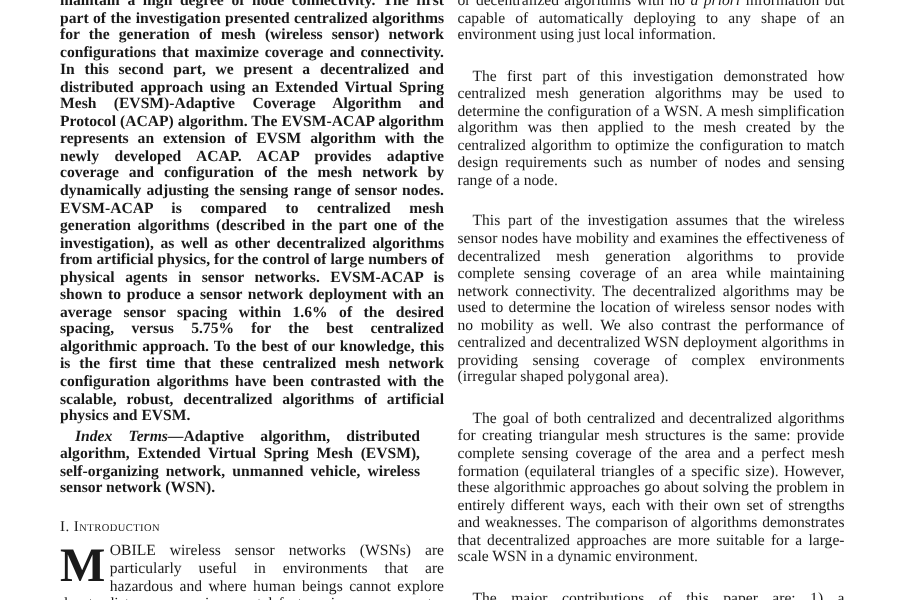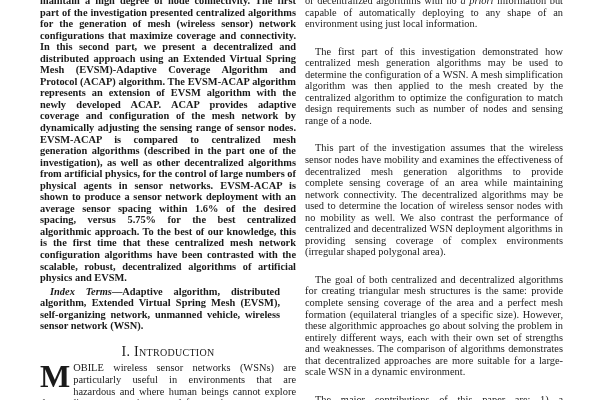--- a/index.html
+++ b/index.html
@@ -12,21 +12,21 @@
     position: absolute; top: -5px;
     font-size: 10.4px; line-height: 11.55px;
     text-align: justify; hyphens: manual;
   }
   .col-left { left: 40px; width: 256px; }
   .col-right { left: 305px; width: 258px; }
   .abstract { font-weight: bold; margin: 0; text-indent: 0; }
   .index-terms { font-weight: bold; margin: 2px 16px 0 0; text-indent: 10px; }
   .index-terms .it-label { font-style: italic; }
   .section-heading {
-    text-align: center; font-size: 14px; margin: 14px 0 5px 0;
+    font-size: 10px; margin: 14px 0 5px 0;
     font-variant: small-caps; letter-spacing: 0.3px;
   }
   p { margin: 0; }
   .para { text-indent: 10px; margin-top: 16px; }
   .first-para { text-indent: 0; }
   .dropcap {
     float: left; font-size: 32px; line-height: 24px; font-weight: bold;
     margin: 1px 3px 0 0; padding-top: 1px;
   }
   .first-word { text-transform: uppercase; }

